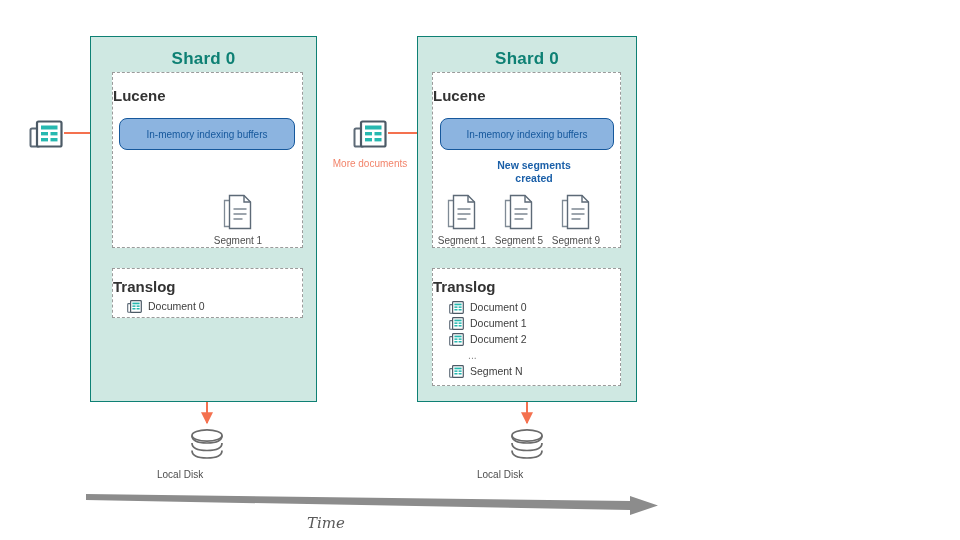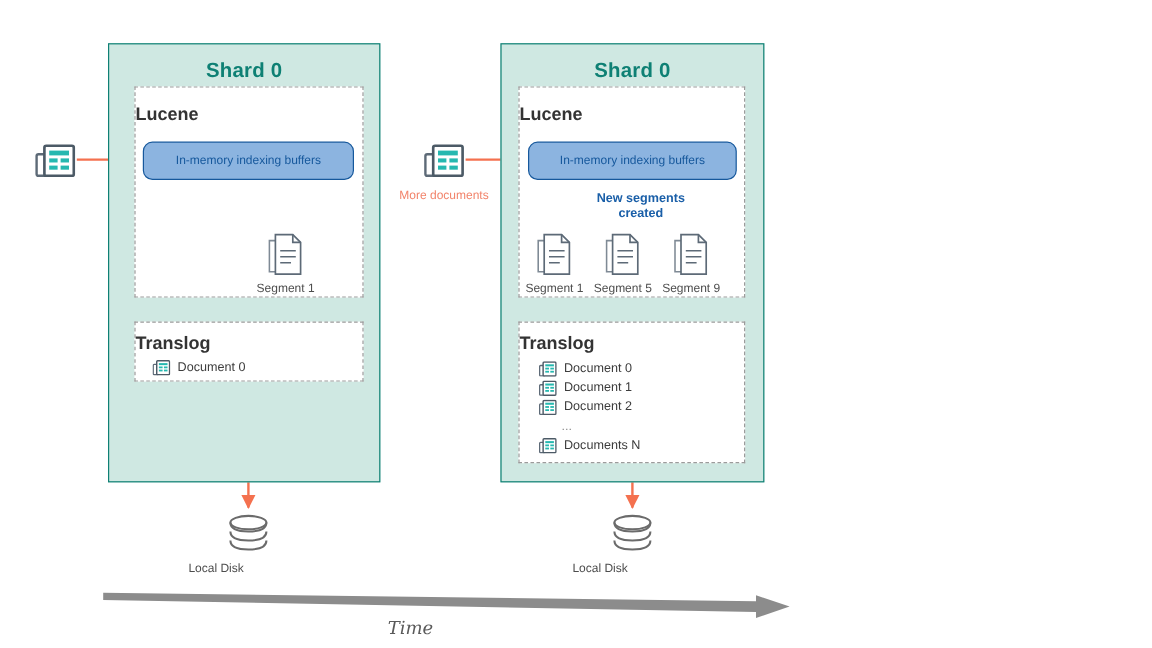--- a/index.html
+++ b/index.html
@@ -318,21 +318,21 @@
       <svg width="15" height="13" viewBox="0 0 15 13">
         <rect x="0.7" y="3.6" width="4.2" height="8.7" rx="0.8" fill="#ffffff" stroke="#5d6a77" stroke-width="1.1"></rect>
         <rect x="3.6" y="0.7" width="10.7" height="11.6" rx="0.8" fill="#ffffff" stroke="#4c5a66" stroke-width="1.2"></rect>
         <rect x="5.4" y="2.6" width="7.2" height="1.7" fill="#26b8b0"></rect>
         <rect x="5.4" y="5.4" width="3.1" height="1.5" fill="#26b8b0"></rect>
         <rect x="9.6" y="5.4" width="3.0" height="1.5" fill="#26b8b0"></rect>
         <rect x="5.4" y="8.0" width="3.1" height="1.5" fill="#26b8b0"></rect>
         <rect x="9.6" y="8.0" width="3.0" height="1.5" fill="#26b8b0"></rect>
       </svg>
     </span>
-    <span>Documents N</span>
+    <span>Segment N</span>
   </div>
 
   <div class="abs" style="left:353px;top:120px;width:34px;height:28px;">
     <svg width="34" height="28" viewBox="0 0 34 28">
       <rect x="1.5" y="8.5" width="9" height="18" rx="1.6" fill="#ffffff" stroke="#5d6a77" stroke-width="2"></rect>
       <rect x="8" y="1.5" width="24.5" height="25" rx="1.6" fill="#ffffff" stroke="#4c5a66" stroke-width="2.2"></rect>
       <rect x="12" y="5.5" width="16.5" height="4" fill="#26b8b0"></rect>
       <rect x="12" y="12" width="7" height="3.4" fill="#26b8b0"></rect>
       <rect x="21.5" y="12" width="7" height="3.4" fill="#26b8b0"></rect>
       <rect x="12" y="18" width="7" height="3.4" fill="#26b8b0"></rect>
@@ -344,15 +344,15 @@
   <div class="abs" style="left:508px;top:427px;width:38px;height:38px;">
     <svg width="38" height="38" viewBox="0 0 38 38">
       <ellipse cx="19" cy="8.5" rx="15" ry="5.6" fill="#ffffff" stroke="#6b6b6b" stroke-width="1.7"></ellipse>
       <path d="M4,8.5 C4,13 9,16 19,16 C29,16 34,13 34,8.5" fill="none" stroke="#6b6b6b" stroke-width="1.7"></path>
       <path d="M4,16 C4,20.5 9,23.5 19,23.5 C29,23.5 34,20.5 34,16" fill="none" stroke="#6b6b6b" stroke-width="1.7"></path>
       <path d="M4,23.5 C4,28 9,31 19,31 C29,31 34,28 34,23.5" fill="none" stroke="#6b6b6b" stroke-width="1.7"></path>
     </svg>
   </div>
   <div class="disk-cap" style="left:477px;top:469px;width:100px;">Local Disk</div>
 
-  <div class="time-label" style="left:292px;top:514px;width:100px;">Time</div>
+  <div class="time-label" style="left:276px;top:514px;width:100px;">Time</div>
 
 </div>
 
 </body></html>

